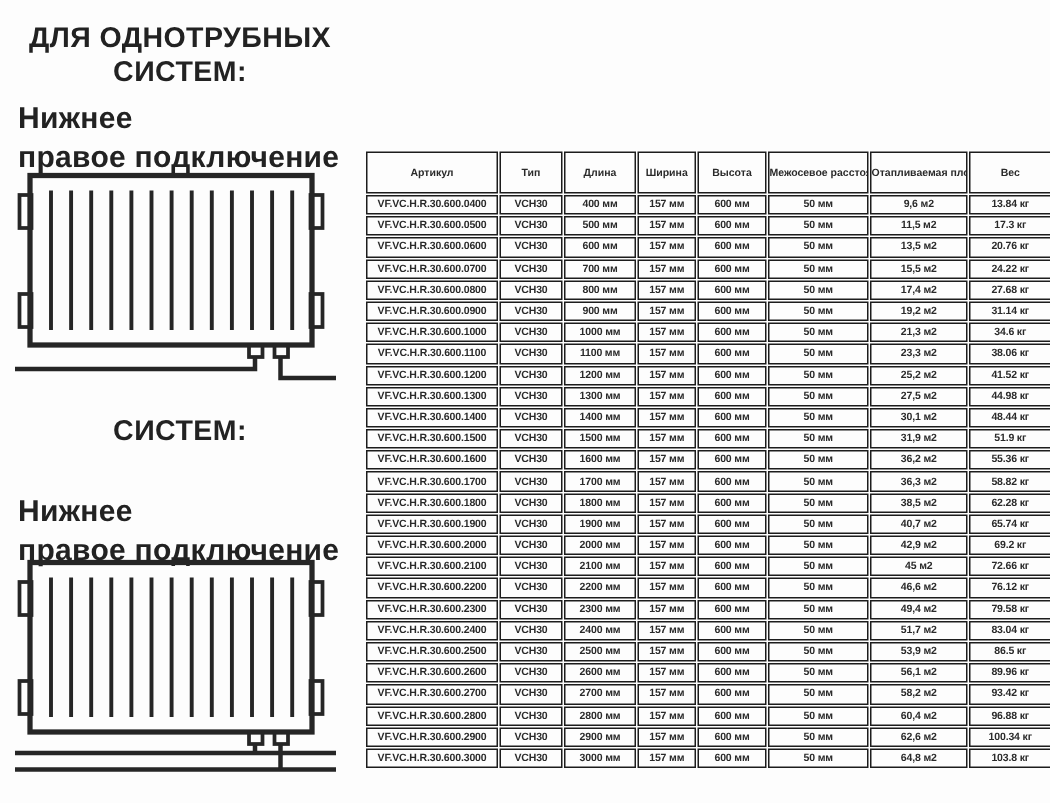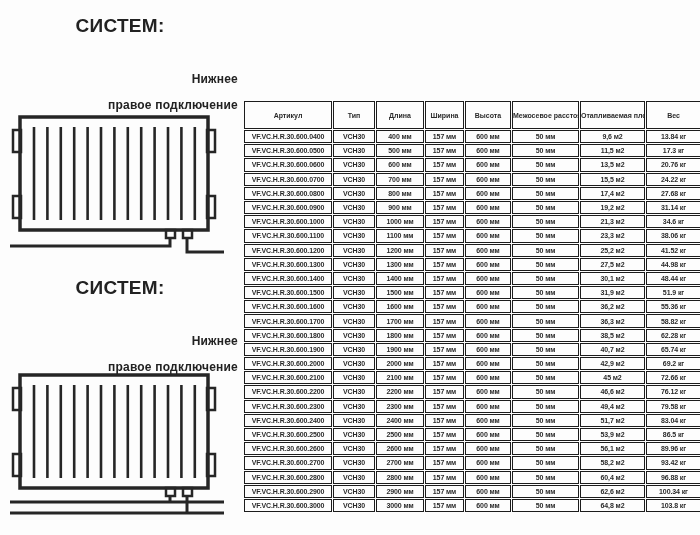--- a/index.html
+++ b/index.html
@@ -9,22 +9,22 @@
     font-family:"Liberation Sans", sans-serif;
     color:#1d1d1d;
   }
   .left-panel{position:absolute;left:0;top:0;width:240px;height:535px;}
   .section-heading{
     position:absolute;left:4px;width:232px;text-align:center;
     font-size:19px;font-weight:bold;line-height:23px;letter-spacing:.3px;
     color:#222;
   }
   .section-subtitle{
-    position:absolute;left:12px;width:226px;text-align:right;
-    font-size:12px;font-weight:bold;line-height:26px;letter-spacing:.2px;
+    position:absolute;left:12px;width:226px;text-align:left;
+    font-size:20px;font-weight:bold;line-height:26px;letter-spacing:.2px;
     color:#222;
   }
   .heading-1{top:14px;}
   .subtitle-1{top:66px;}
   .diagram-1{position:absolute;left:6px;top:110px;}
   .heading-2{top:276px;}
   .subtitle-2{top:328px;}
   .diagram-2{position:absolute;left:6px;top:368px;}
   svg .ln{stroke:#262626;fill:none;}
 
@@ -45,20 +45,21 @@
   col.c-art{width:88px;} col.c-type{width:42px;} col.c-len{width:48px;}
   col.c-wid{width:39px;} col.c-hei{width:46px;} col.c-axle{width:67px;}
   col.c-area{width:65px;} col.c-wt{width:55px;}
 </style>
 </head>
 <body>
 
 <div class="left-panel">
 
   <div class="section-heading heading-1">
+    <div>ДЛЯ ОДНОТРУБНЫХ</div>
     <div>СИСТЕМ:</div>
   </div>
 
   <div class="section-subtitle subtitle-1">
     <div>Нижнее</div>
     <div>правое подключение</div>
   </div>
 
   <svg class="diagram-1" width="224" height="150" viewBox="0 0 224 150">
 

